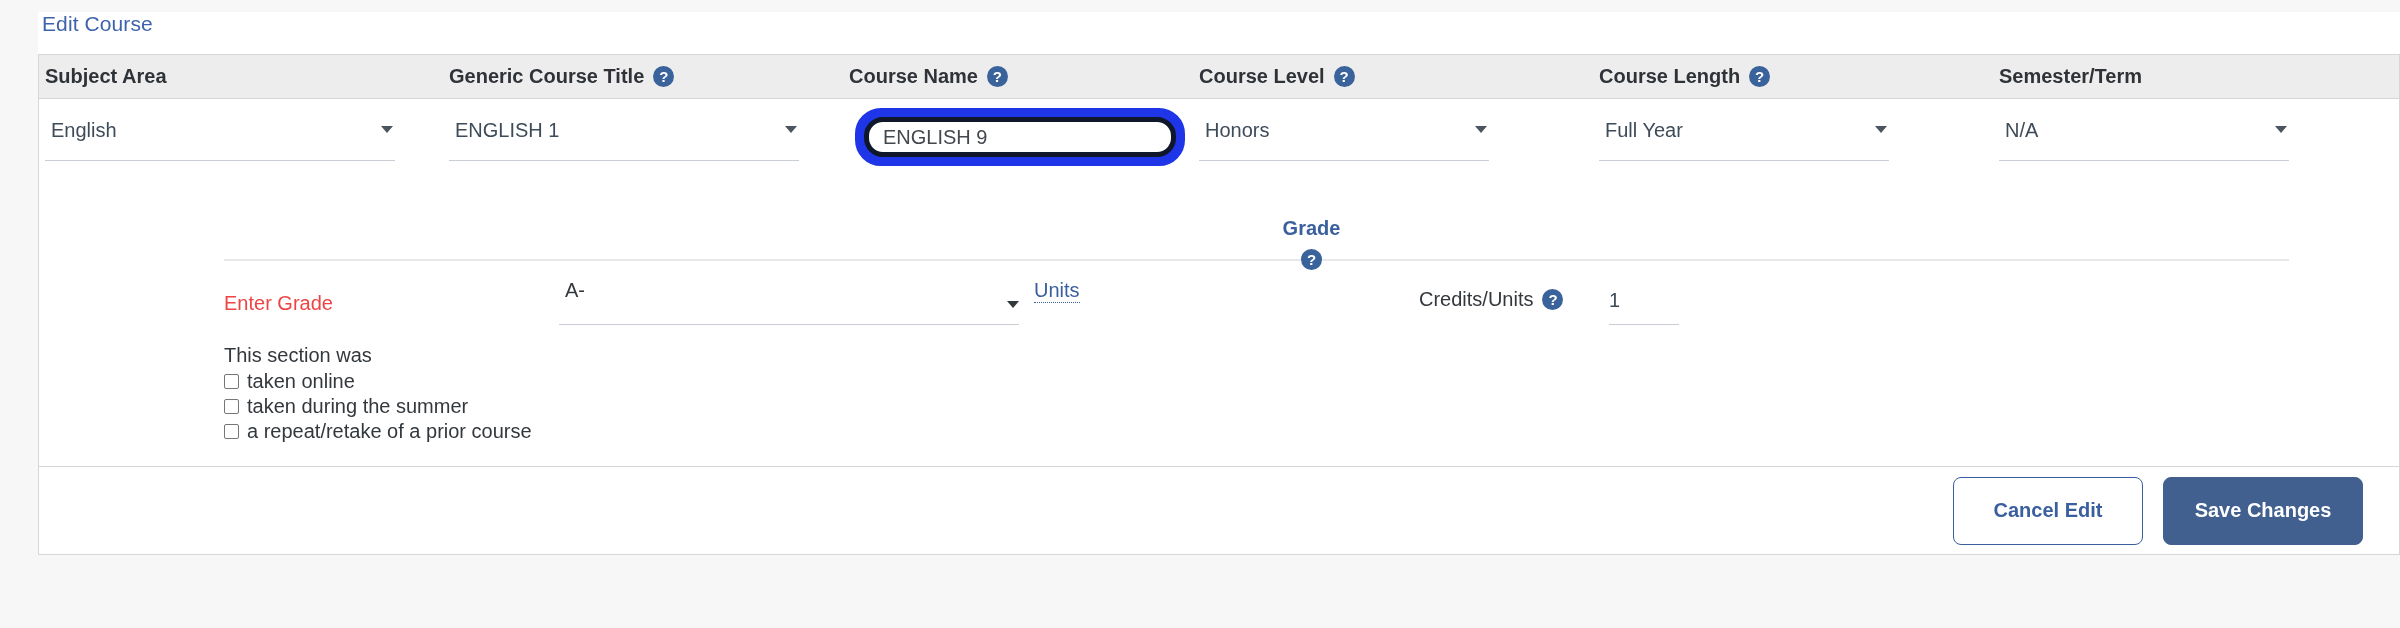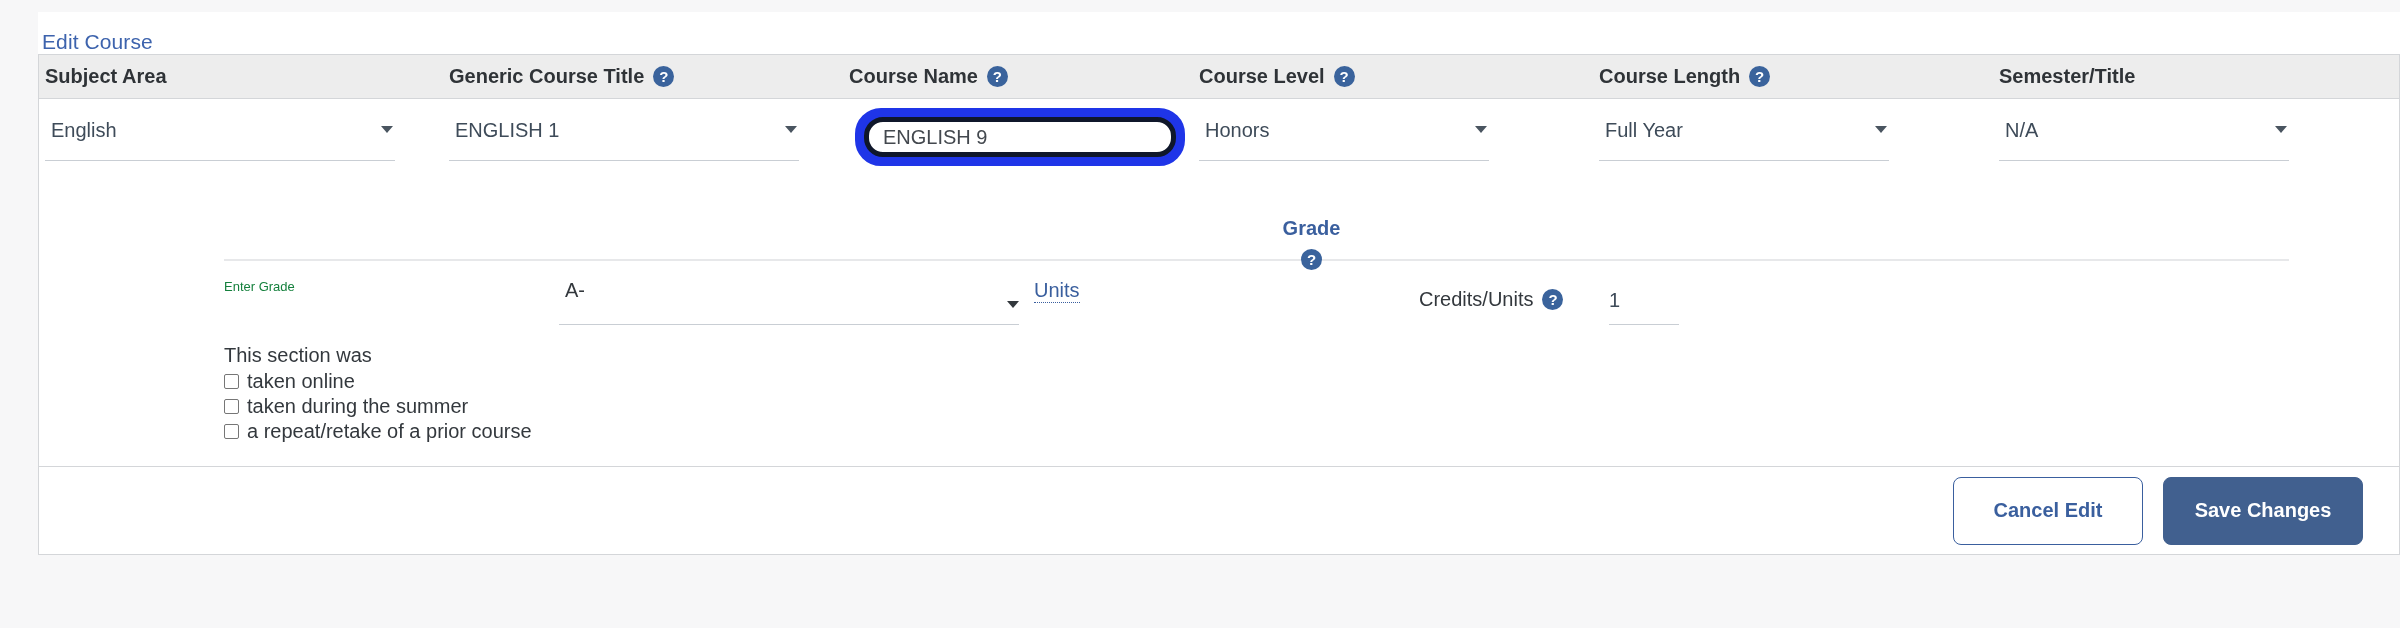--- a/index.html
+++ b/index.html
@@ -21,23 +21,23 @@
   }
   .panel {
     position: absolute;
     left: 38px;
     top: 12px;
     width: 2362px;
     background: #ffffff;
   }
   .panel-title-row {
     height: 42px;
-    padding: 0 0 0 4px;
-    display: flex;
-    align-items: flex-end;
+    padding: 0 0 16px 4px;
+    display: flex;
+    align-items: flex-start;
     background: #ffffff;
   }
   .panel-title {
     font-size: 21px;
     color: #3d63ad;
     letter-spacing: .1px;
     white-space: nowrap;
   }
 
   .card {
@@ -176,23 +176,23 @@
   }
 
   .grade-row {
     position: relative;
     height: 66px;
     margin-top: 6px;
   }
   .enter-grade-label {
     position: absolute;
     left: 185px;
-    top: 12px;
-    font-size: 13px;
-    color: #15803d;
+    top: 25px;
+    font-size: 20px;
+    color: #ef4444;
     white-space: nowrap;
   }
   .grade-select {
     position: absolute;
     left: 520px;
     top: 12px;
     width: 460px;
     height: 46px;
     border-bottom: 1px solid #c9ced4;
     cursor: pointer;
@@ -335,21 +335,21 @@
         </div>
         <div class="hcell c4">
           <span>Course Level</span>
           <span class="help">?</span>
         </div>
         <div class="hcell c5">
           <span>Course Length</span>
           <span class="help">?</span>
         </div>
         <div class="hcell c6">
-          <span>Semester/Title</span>
+          <span>Semester/Term</span>
         </div>
       </div>
 
       <div class="fields-row">
 
         <div class="fcell c1">
           <div class="select">
             <span class="select-value">English</span>
             <span class="caret"></span>
           </div>

